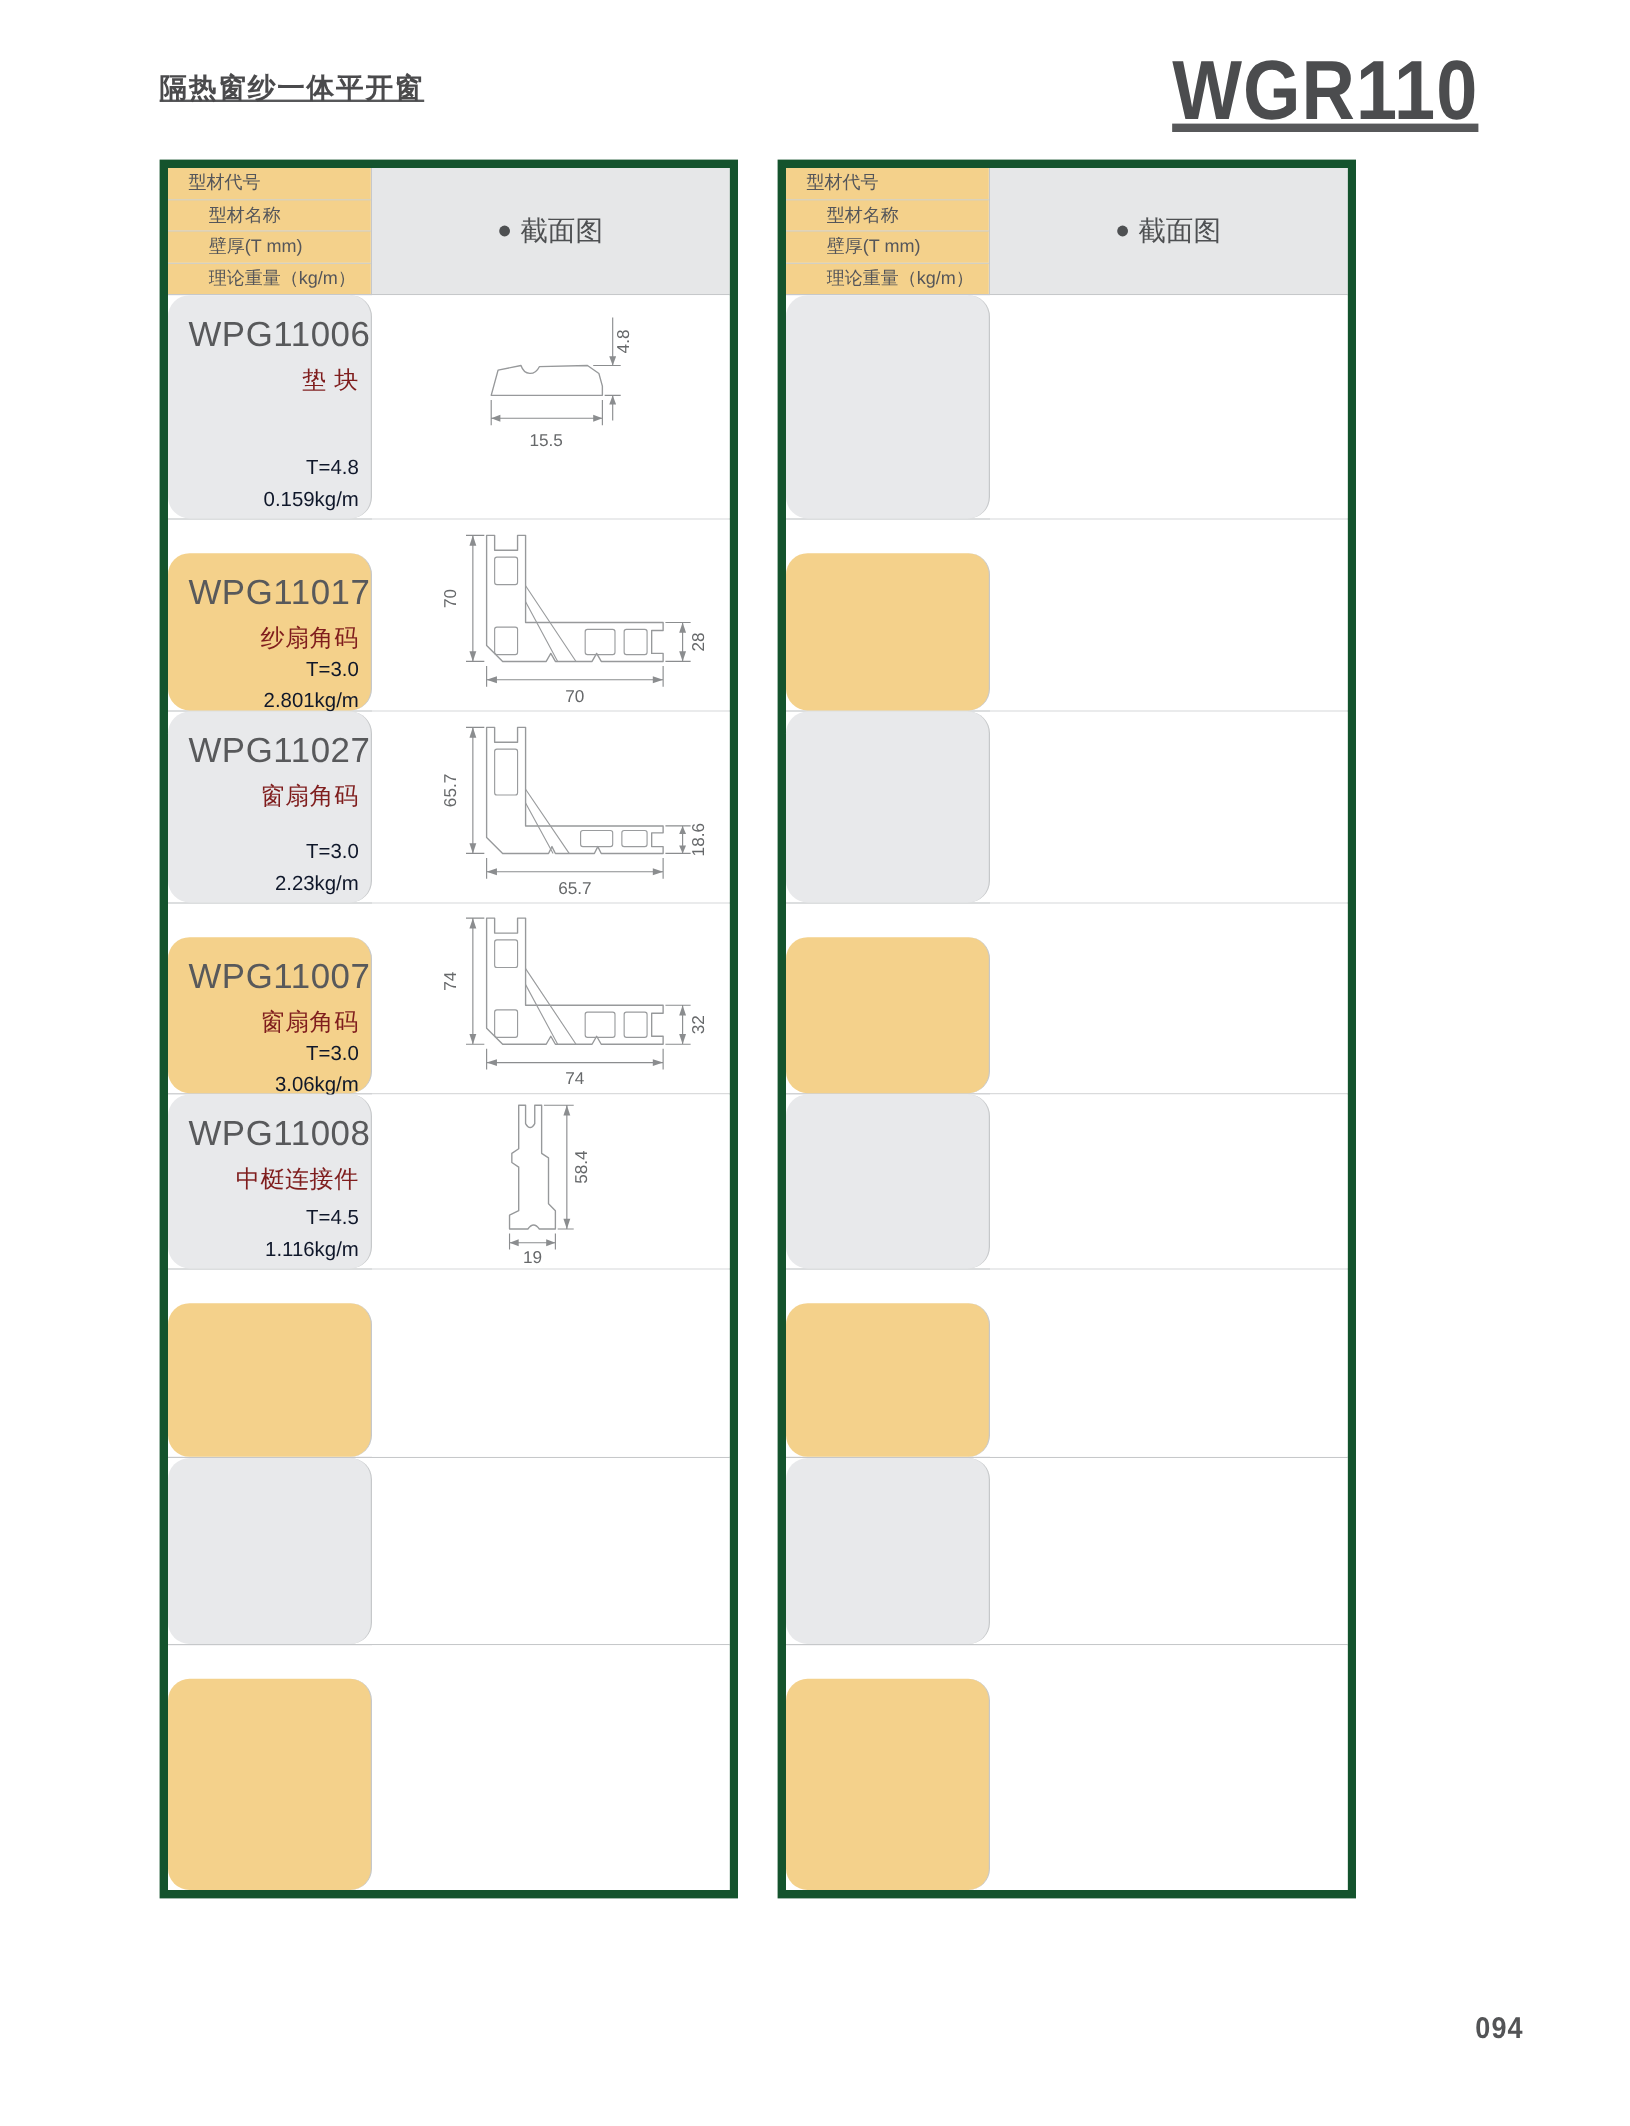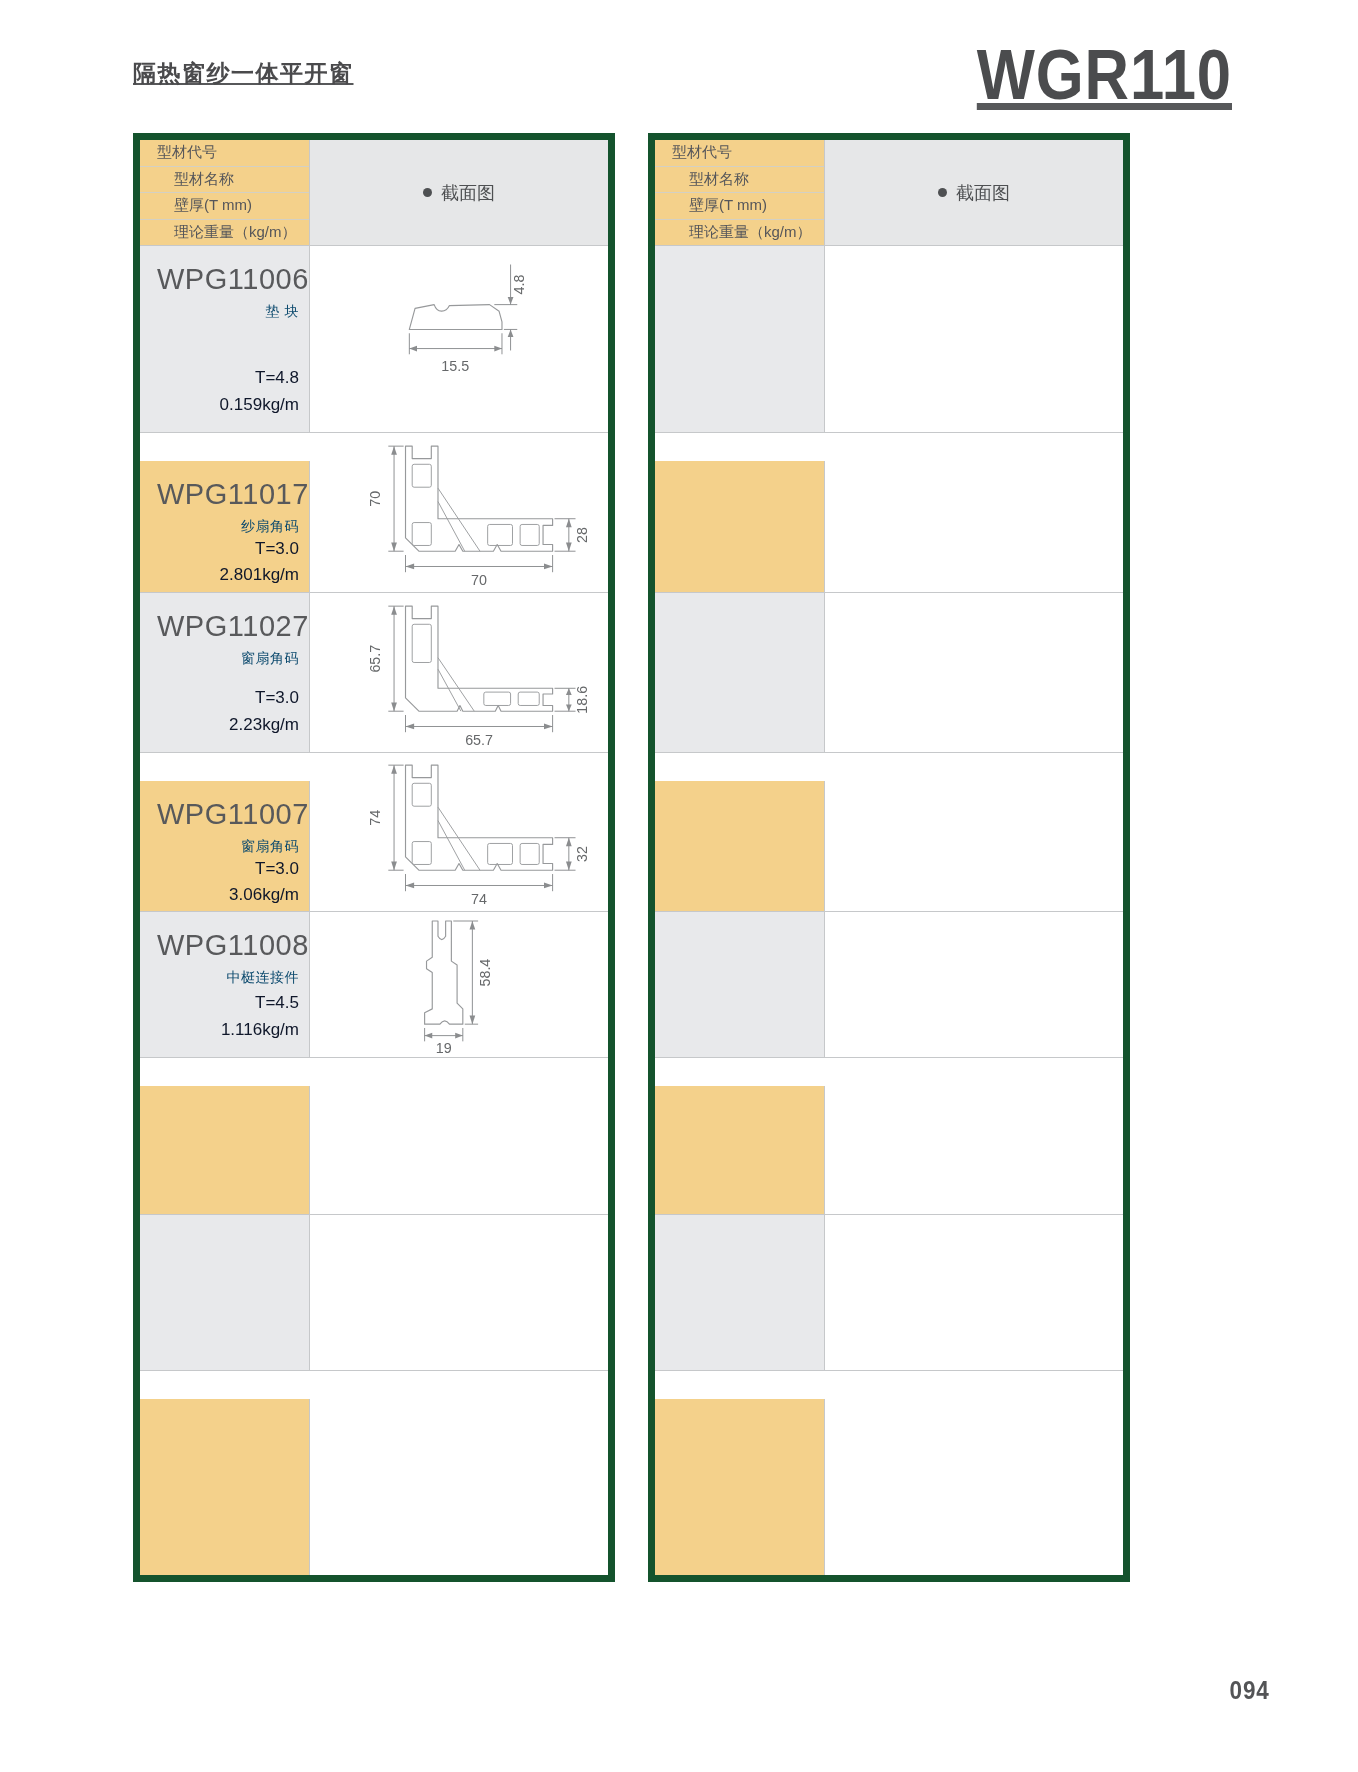--- a/index.html
+++ b/index.html
@@ -12,31 +12,31 @@
               transform:scaleX(.88);transform-origin:right top;letter-spacing:1px;}
   .tables{position:absolute;top:133px;left:133px;display:flex;gap:33px;}
   .ptable{width:482px;border:7px solid #14532d;box-sizing:border-box;background:#fff;text-align:right;}
   .thead{height:105px;display:flex;}
   .hleft{width:170px;display:flex;flex-direction:column;box-sizing:border-box;
          border-right:1px solid #c6c8ca;}
   .hcell{flex:1;display:flex;align-items:center;padding-left:17px;font-size:15px;
          color:#55565a;background:#f4d18b;}
   .hcell + .hcell{border-top:1px solid #d3d0c4;padding-left:34px;}
   .hsection{flex:1;background:#e6e7e8;display:flex;align-items:center;justify-content:center;
-            font-size:18px;color:#4e5052;gap:9px;}
+            font-size:23px;color:#4e5052;gap:9px;}
   .bullet{width:9px;height:9px;border-radius:50%;background:#4e5052;display:inline-block;}
   .trow{display:flex;border-top:1px solid #c6c8ca;box-sizing:border-box;}
   .h187{height:187px}.h160{height:160px}.h159{height:159px}.h146{height:146px}
   .h157{height:157px}.h156{height:156px}.h205{height:205px}
   .info{width:170px;box-sizing:border-box;border-right:1px solid #c6c8ca;
-        padding:17px 10px 14px 17px;display:flex;flex-direction:column;}
+        padding:17px 10px 2px 17px;display:flex;flex-direction:column;border-radius:18px;}
   .bg-gray .info{background:#e8e9eb;}
   .bg-orange .info{background:#f4d18b;margin-top:28px;}
   .code{font-size:29px;color:#58595b;letter-spacing:.5px;}
-  .name{font-size:14px;color:#0c4a6e;margin-top:7px;letter-spacing:.5px;}
+  .name{font-size:20px;color:#7f1d1d;margin-top:7px;letter-spacing:.5px;}
   .specs{margin-top:auto;font-size:17px;color:#0f172a;line-height:1.55;}
   .diagram{flex:1;background:#fff;display:flex;align-items:center;justify-content:center;overflow:hidden;}
   .diagram svg{display:block;max-width:100%;}
   .pout{fill:#fff;stroke:#97999b;stroke-width:1.2;stroke-linejoin:round;}
   .pin{fill:none;stroke:#9a9c9e;stroke-width:1;}
   .dl{fill:none;stroke:#8b8d8f;stroke-width:1;}
   .ar{fill:#8b8d8f;}
   text.dim{font-family:"Liberation Sans","DejaVu Sans",sans-serif;font-size:15px;fill:#66686a;}
   .pageno{position:absolute;top:1676px;right:88px;font-size:25px;font-weight:700;color:#535456;
           transform:scaleX(.9);transform-origin:right top;letter-spacing:1px;}

